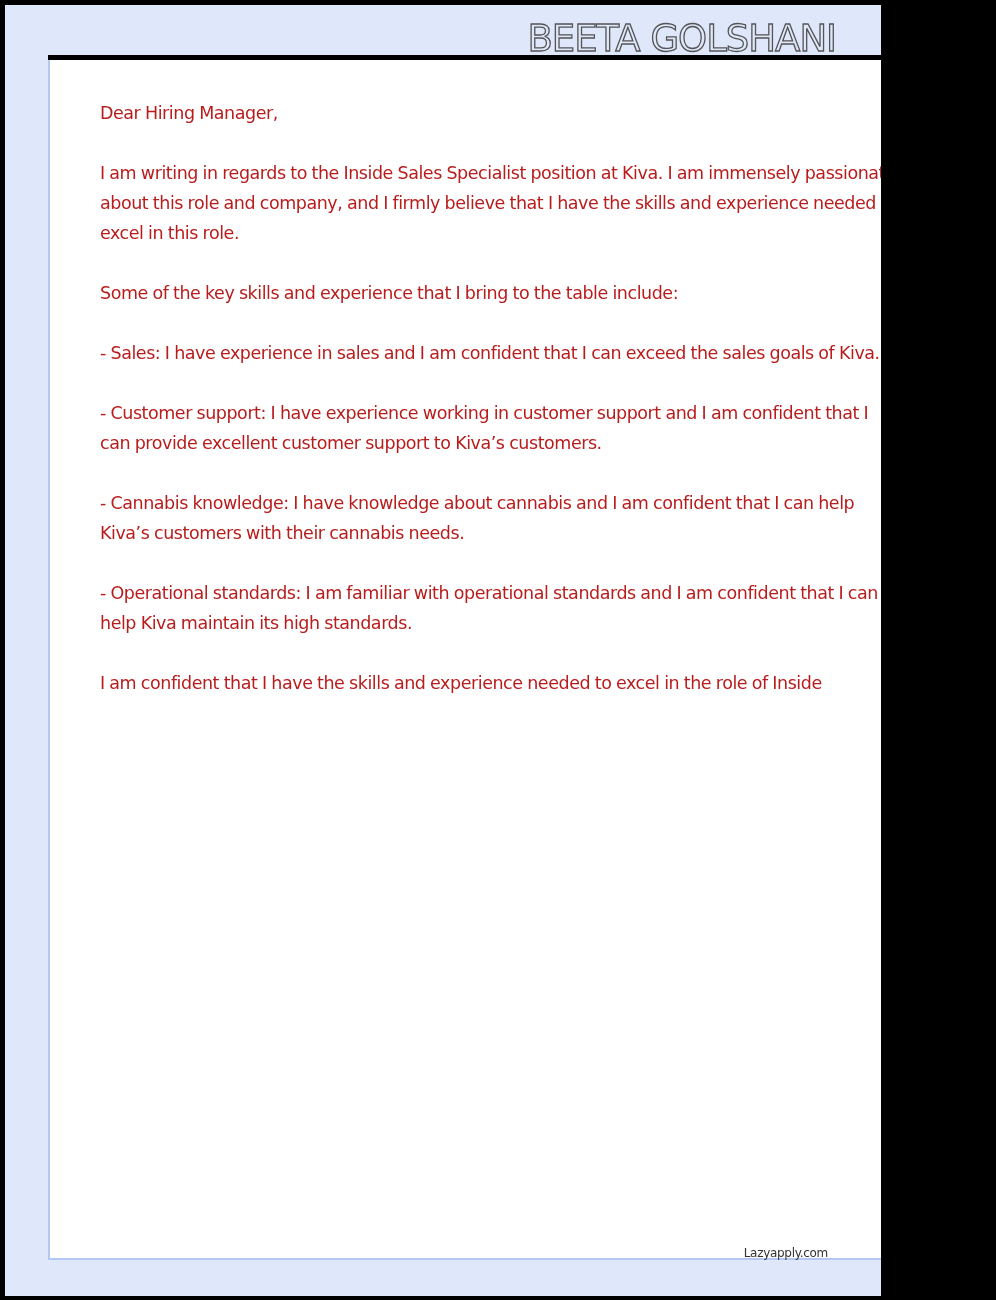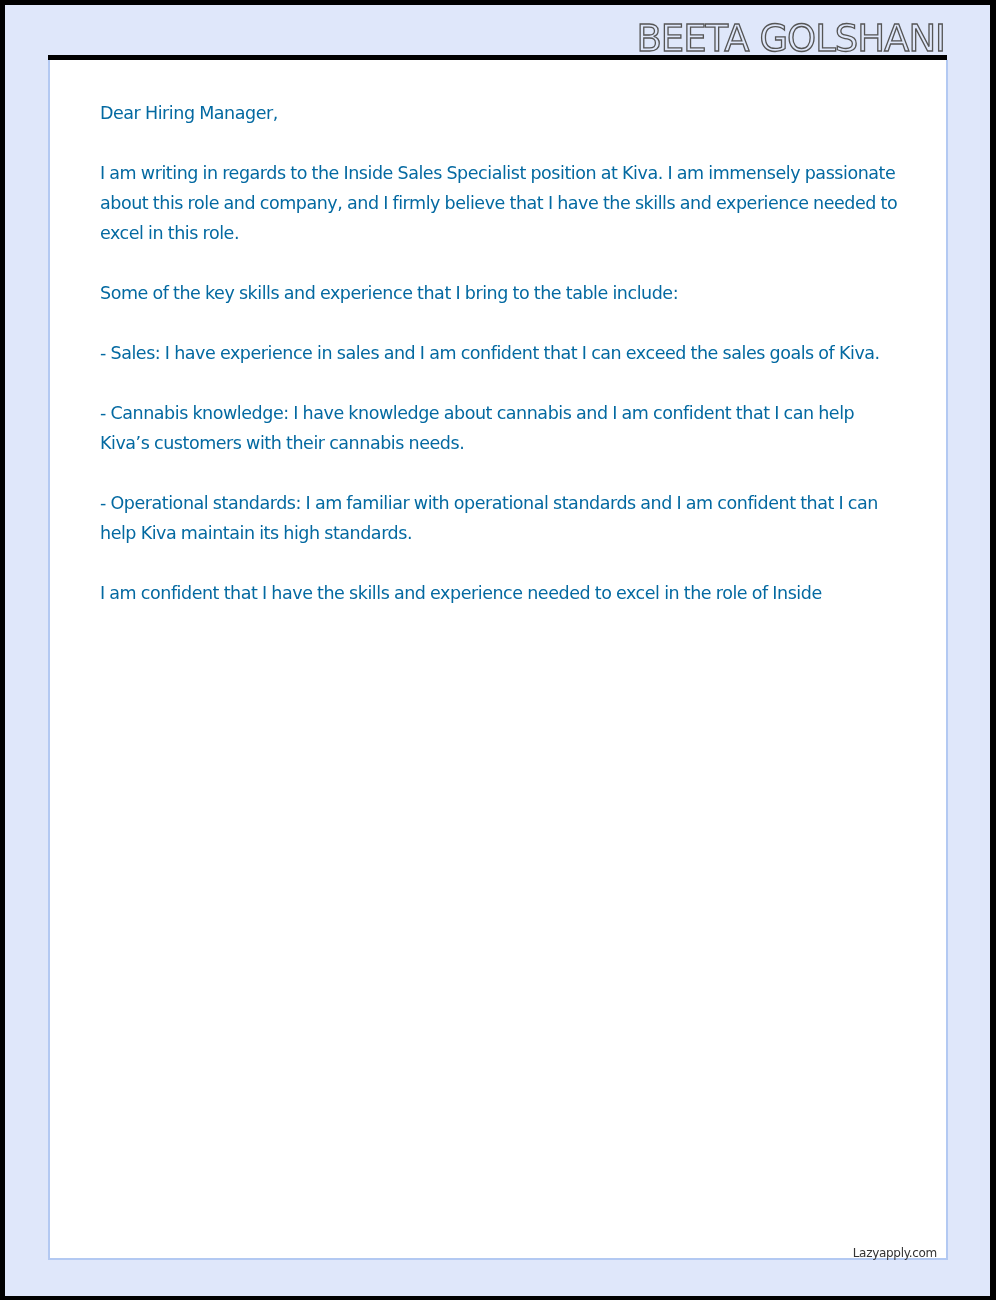--- a/index.html
+++ b/index.html
@@ -11,21 +11,21 @@
       height: 1300px;
       overflow: hidden;
       background: #000;
       position: relative;
       font-family: "DejaVu Sans", sans-serif;
     }
     .frame {
       position: absolute;
       left: 5px;
       top: 5px;
-      width: 985px;
+      width: 876px;
       height: 1291px;
       background: #dfe7fa;
       overflow: hidden;
       text-decoration: underline;
     }
     .name {
       position: absolute;
       right: 45px;
       top: 12px;
       font-family: "DejaVu Sans", sans-serif;
@@ -57,21 +57,21 @@
       border-bottom: 2px solid #b3c9f2;
     }
     .letter {
       position: absolute;
       left: 95px;
       top: 93px;
       width: 800px;
       font-family: "DejaVu Sans", sans-serif;
       font-size: 17.5px;
       line-height: 30px;
-      color: #0369a1;
+      color: #b91c1c;
       letter-spacing: -0.45px;
       word-spacing: -0.5px;
     }
     .letter p {
       margin: 0 0 30px 0;
     }
     .watermark {
       position: absolute;
       right: 53px;
       top: 1241px;
@@ -88,17 +88,18 @@
 <div class="frame">
   <div class="name">BEETA GOLSHANI</div>
   <div class="rule"></div>
   <div class="card"></div>
   <div class="watermark">Lazyapply.com</div>
   <div class="letter">
     <p>Dear Hiring Manager,</p>
     <p>I am writing in regards to the Inside Sales Specialist position at Kiva. I am immensely passionate about this role and company, and I firmly believe that I have the skills and experience needed to excel in this role.</p>
     <p>Some of the key skills and experience that I bring to the table include:</p>
     <p>- Sales: I have experience in sales and I am confident that I can exceed the sales goals of Kiva.</p>
+    <p>- Customer support: I have experience working in customer support and I am confident that I can provide excellent customer support to Kiva’s customers.</p>
     <p>- Cannabis knowledge: I have knowledge about cannabis and I am confident that I can help Kiva’s customers with their cannabis needs.</p>
     <p>- Operational standards: I am familiar with operational standards and I am confident that I can help Kiva maintain its high standards.</p>
     <p>I am confident that I have the skills and experience needed to excel in the role of Inside</p>
   </div>
 </div>
 
 </body></html>

